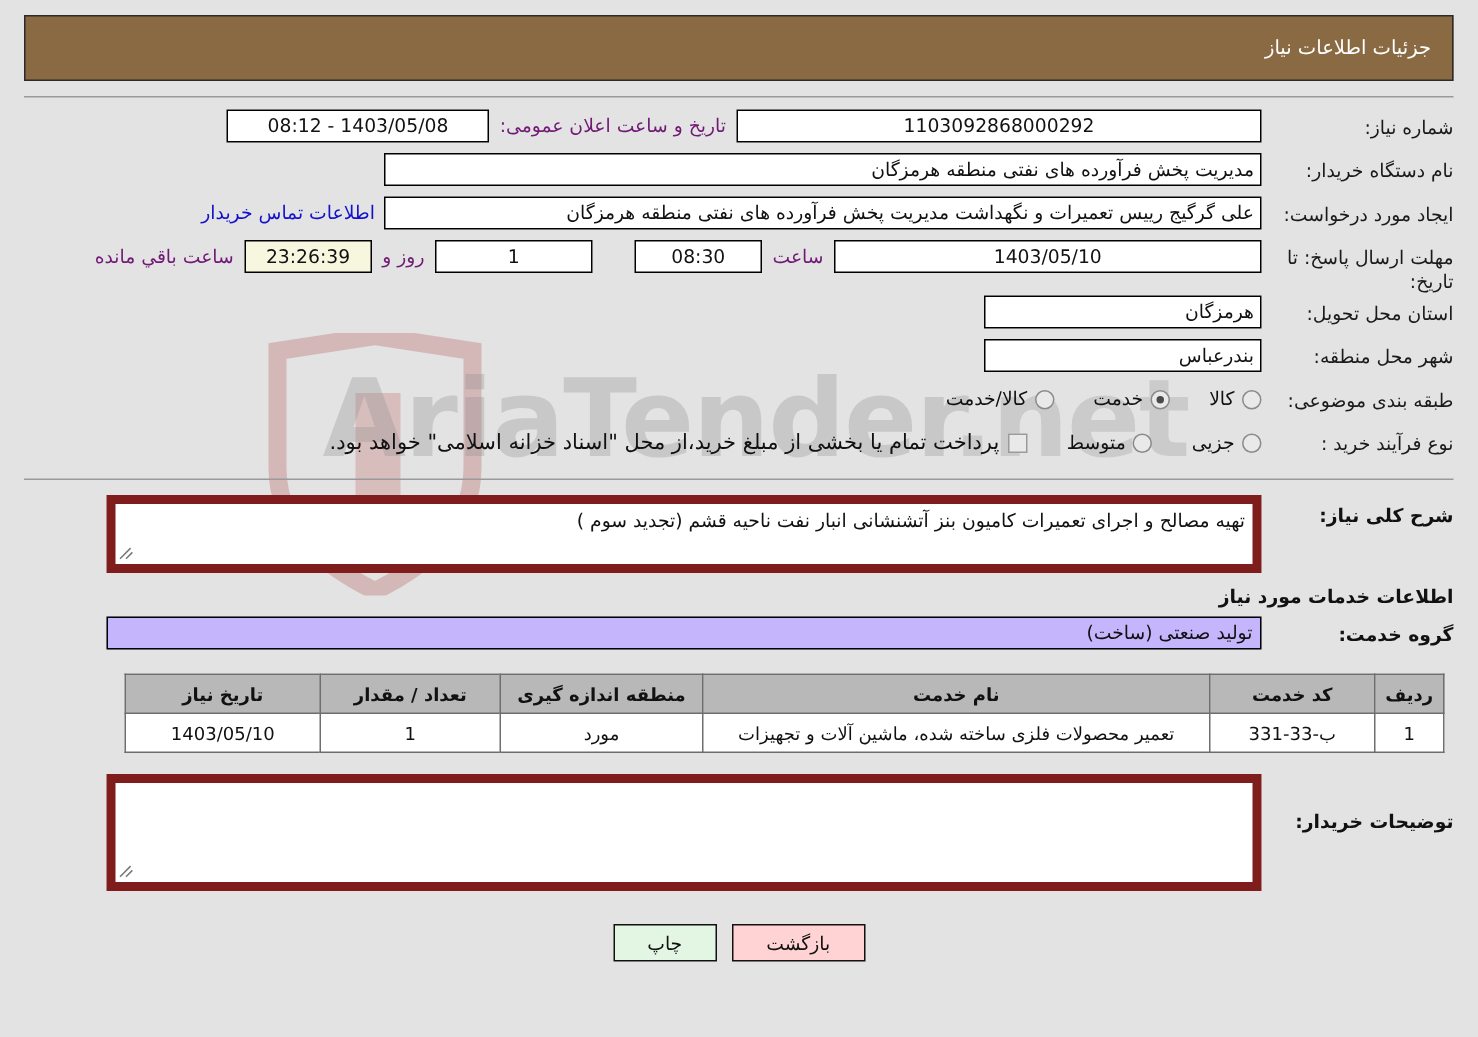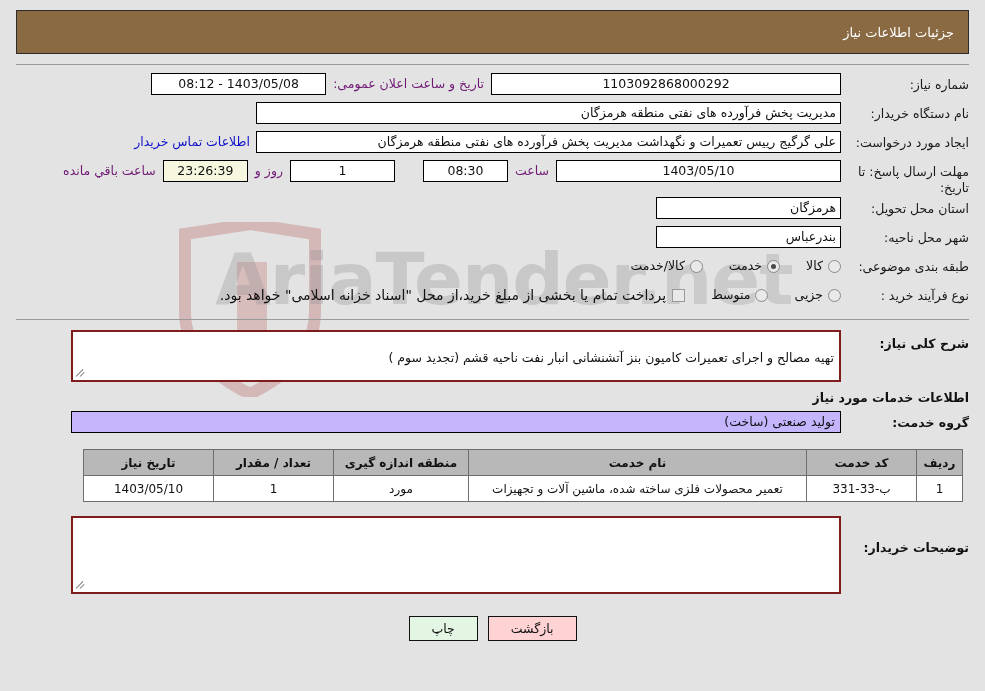--- a/index.html
+++ b/index.html
@@ -188,27 +188,27 @@
     width: 128px; flex: 0 0 128px;
     text-align: right;
     padding-left: 8px;
     padding-top: 6px;
     font-size: 12.5px;
     font-weight: bold;
     color: #111;
   }
   .textarea-box {
     background: #ffffff;
-    border: 2px solid #7f1d1d;
+    border: 6px solid #7f1d1d;
     width: 770px;
     height: 52px;
     position: relative;
     font-size: 12.5px;
     color: #111;
-    padding: 18px 5px;
+    padding: 3px 5px;
     text-align: right;
     overflow: hidden;
   }
   .textarea-box.tall { height: 78px; }
   .resize-grip {
     position: absolute;
     left: 3px; bottom: 2px;
     width: 10px; height: 10px;
   }
   .resize-grip i {
@@ -352,21 +352,21 @@
         <div class="finput w-remain cream">23:26:39</div>
         <div class="inline-label">ساعت باقي مانده</div>
       </div>
 
       <div class="frow">
         <div class="flabel">استان محل تحویل:</div>
         <div class="finput w-prov rtl-start">هرمزگان</div>
       </div>
 
       <div class="frow">
-        <div class="flabel">شهر محل ناحیه:</div>
+        <div class="flabel">شهر محل منطقه:</div>
         <div class="finput w-city rtl-start">بندرعباس</div>
       </div>
 
       <div class="frow">
         <div class="flabel">طبقه بندی موضوعی:</div>
         <div class="radio-group">
           <label class="radio-item">
             <span class="radio"></span>
             <span>کالا</span>
           </label>

